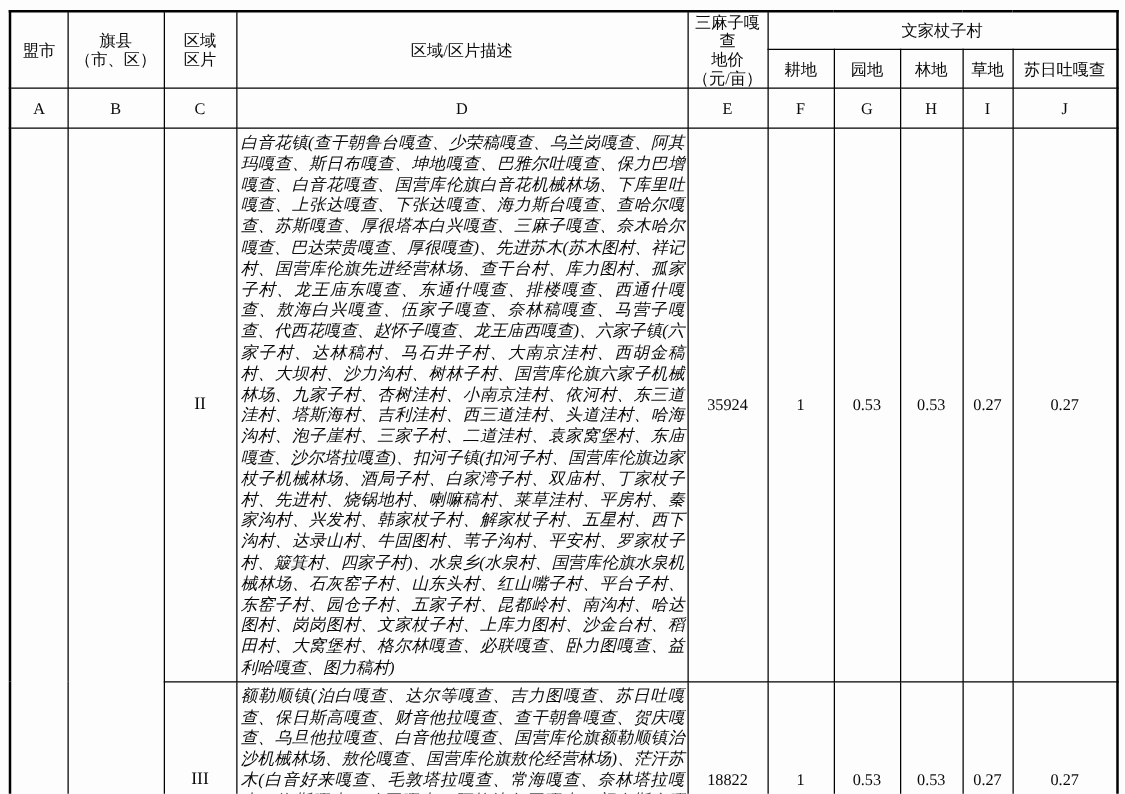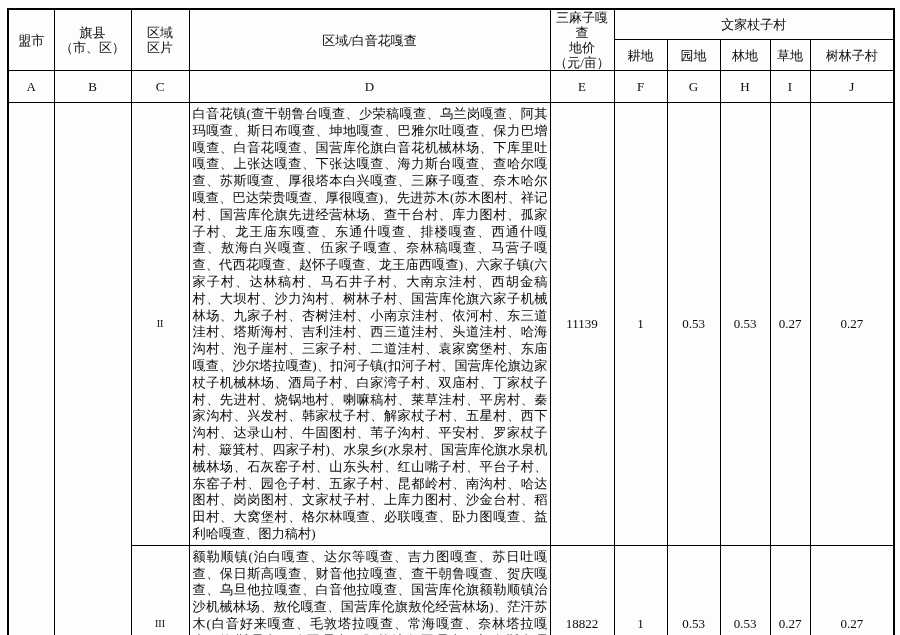--- a/index.html
+++ b/index.html
@@ -35,23 +35,24 @@
   tr.row-data-2 { height: 140px; }
   th.multi { white-space: pre-line; }
   td.desc {
     text-align: justify;
     text-align-last: left;
     vertical-align: top;
     padding: 3px 2px 2px 3px;
     font-size: 13.2px;
     line-height: 16.8px;
     letter-spacing: 0;
+    font-style: italic;
   }
   td.num { font-size: 13px; }
-  td.zone { font-size: 10px; margin-top: 33px; }
+  td.zone { font-size: 14px; margin-top: 33px; }
 </style>
 </head>
 <body>
 
 <table class="land-table">
   <colgroup>
     <col style="width:46px">
     <col style="width:77px">
     <col style="width:58px">
     <col style="width:361px">
@@ -62,53 +63,53 @@
     <col style="width:40px">
     <col style="width:84px">
   </colgroup>
   <thead>
     <tr class="h1">
       <th rowspan="2" class="multi">盟市</th>
       <th rowspan="2" class="multi">旗县
 （市、区）</th>
       <th rowspan="2" class="multi">区域
 区片</th>
-      <th rowspan="2">区域/白音花嘎查</th>
+      <th rowspan="2">区域/区片描述</th>
       <th rowspan="2" class="multi">三麻子嘎查
 地价
 （元/亩）</th>
       <th colspan="5">文家杖子村</th>
     </tr>
     <tr class="h2">
       <th>耕地</th>
       <th>园地</th>
       <th>林地</th>
       <th>草地</th>
-      <th>树林子村</th>
+      <th>苏日吐嘎查</th>
     </tr>
     <tr class="letters">
       <th>A</th>
       <th>B</th>
       <th>C</th>
       <th>D</th>
       <th>E</th>
       <th>F</th>
       <th>G</th>
       <th>H</th>
       <th>I</th>
       <th>J</th>
     </tr>
   </thead>
   <tbody>
     <tr class="row-data-1">
       <td rowspan="2"></td>
       <td rowspan="2"></td>
       <td class="zone">II</td>
       <td class="desc">白音花镇(查干朝鲁台嘎查、少荣稿嘎查、乌兰岗嘎查、阿其玛嘎查、斯日布嘎查、坤地嘎查、巴雅尔吐嘎查、保力巴增嘎查、白音花嘎查、国营库伦旗白音花机械林场、下库里吐嘎查、上张达嘎查、下张达嘎查、海力斯台嘎查、查哈尔嘎查、苏斯嘎查、厚很塔本白兴嘎查、三麻子嘎查、奈木哈尔嘎查、巴达荣贵嘎查、厚很嘎查)、先进苏木(苏木图村、祥记村、国营库伦旗先进经营林场、查干台村、库力图村、孤家子村、龙王庙东嘎查、东通什嘎查、排楼嘎查、西通什嘎查、敖海白兴嘎查、伍家子嘎查、奈林稿嘎查、马营子嘎查、代西花嘎查、赵怀子嘎查、龙王庙西嘎查)、六家子镇(六家子村、达林稿村、马石井子村、大南京洼村、西胡金稿村、大坝村、沙力沟村、树林子村、国营库伦旗六家子机械林场、九家子村、杏树洼村、小南京洼村、依河村、东三道洼村、塔斯海村、吉利洼村、西三道洼村、头道洼村、哈海沟村、泡子崖村、三家子村、二道洼村、袁家窝堡村、东庙嘎查、沙尔塔拉嘎查)、扣河子镇(扣河子村、国营库伦旗边家杖子机械林场、酒局子村、白家湾子村、双庙村、丁家杖子村、先进村、烧锅地村、喇嘛稿村、莱草洼村、平房村、秦家沟村、兴发村、韩家杖子村、解家杖子村、五星村、西下沟村、达录山村、牛固图村、苇子沟村、平安村、罗家杖子村、簸箕村、四家子村)、水泉乡(水泉村、国营库伦旗水泉机械林场、石灰窑子村、山东头村、红山嘴子村、平台子村、东窑子村、园仓子村、五家子村、昆都岭村、南沟村、哈达图村、岗岗图村、文家杖子村、上库力图村、沙金台村、稻田村、大窝堡村、格尔林嘎查、必联嘎查、卧力图嘎查、益利哈嘎查、图力稿村)</td>
-      <td class="num">11139</td>
+      <td class="num">35924</td>
       <td class="num">1</td>
       <td class="num">0.53</td>
       <td class="num">0.53</td>
       <td class="num">0.27</td>
       <td class="num">0.27</td>
     </tr>
     <tr class="row-data-2">
       <td class="zone">III</td>
       <td class="desc">额勒顺镇(泊白嘎查、达尔等嘎查、吉力图嘎查、苏日吐嘎查、保日斯高嘎查、财音他拉嘎查、查干朝鲁嘎查、贺庆嘎查、乌旦他拉嘎查、白音他拉嘎查、国营库伦旗额勒顺镇治沙机械林场、敖伦嘎查、国营库伦旗敖伦经营林场)、茫汗苏木(白音好来嘎查、毛敦塔拉嘎查、常海嘎查、奈林塔拉嘎查、海斯嘎查、哈图嘎查、阿拉达尔图嘎查、额布斯台嘎查、白力嘎嘎查、苏布日根塔拉嘎查、塔本毛都嘎查、义拉拉图嘎查、宝音太来嘎查、宝仁图嘎查、苏日吐嘎查、朝老门村)</td>
       <td class="num">18822</td>

